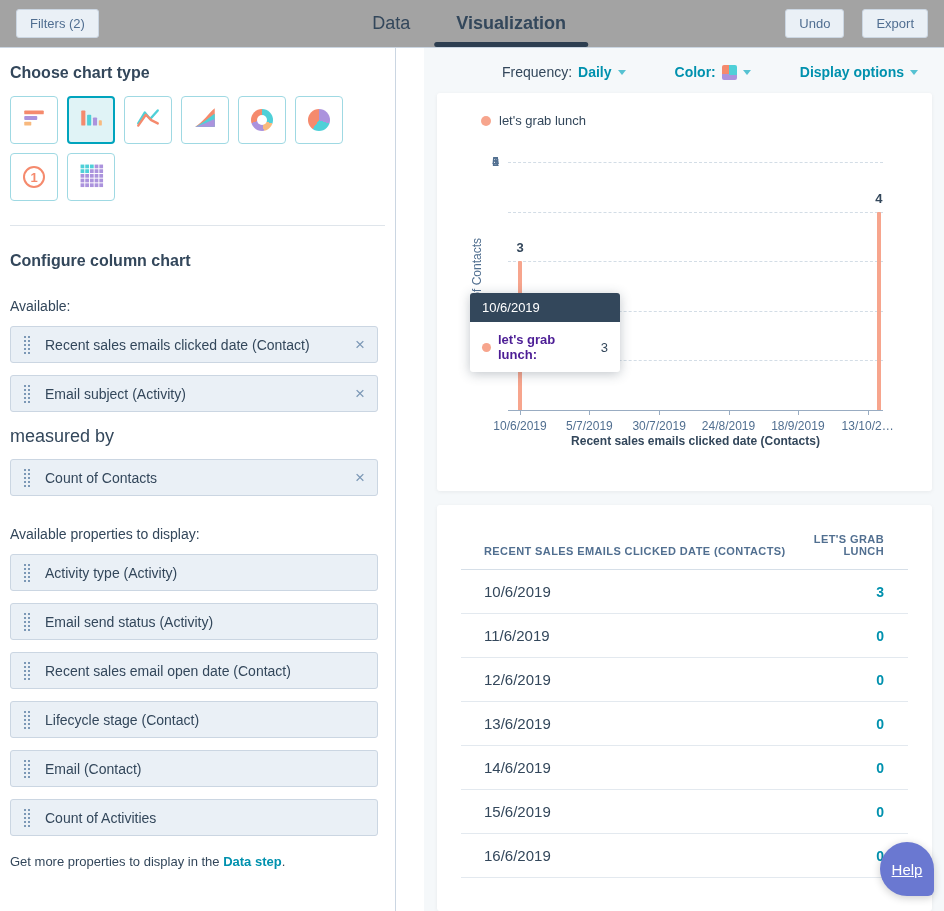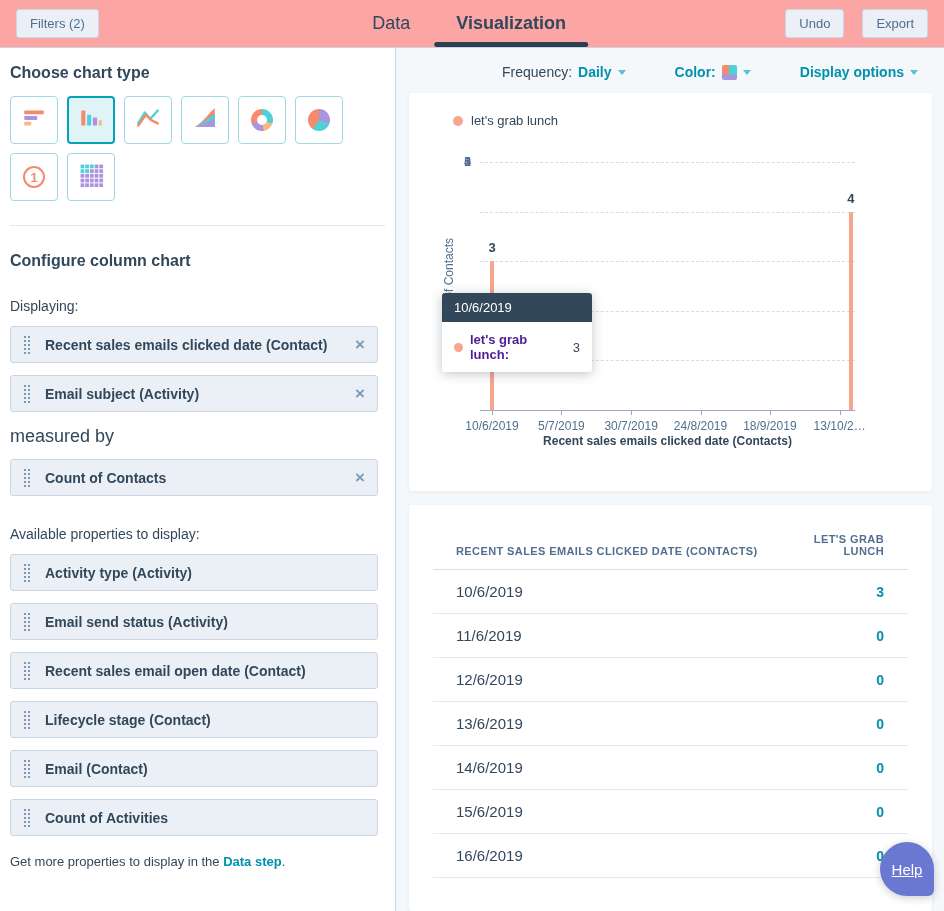--- a/index.html
+++ b/index.html
@@ -1,36 +1,36 @@
 <!DOCTYPE html>
 <html><head>
 <meta charset="utf-8">
 <style>
   * { margin:0; padding:0; box-sizing:border-box; }
   html,body { width:944px; height:911px; overflow:hidden; background:#fff;
     font-family:"Liberation Sans", sans-serif; color:#33475b; }
 
   
   .topbar { height:48px; display:flex; align-items:center; position:relative;
-    border-bottom:1px solid #cbd6e2; background:#fca5a5; z-index:4; }
+    border-bottom:1px solid #cbd6e2; background:#a3a3a3; z-index:4; }
   .hs-btn { background:#eaf0f6; border:1px solid #cbd6e2; border-radius:3px;
     color:#506e91; font-size:13px; padding:6px 13px; cursor:pointer;
     font-family:inherit; }
   .filters-btn { margin-left:16px; }
   .tabs { position:absolute; left:50%; transform:translateX(-51.5%); height:100%;
     display:flex; gap:46px; align-items:center; }
   .tab { position:relative; height:100%; display:flex; align-items:center;
     font-size:18px; color:#33475b; cursor:pointer; }
   .tab.active { font-weight:700; }
   .tab.active::after { content:""; position:absolute; left:-22px; right:-22px;
     bottom:0; height:5px; background:#2d3e50; border-radius:4px; }
   .top-actions { margin-left:auto; margin-right:16px; display:flex; gap:18px; }
 
   
-  .main { display:flex; height:863px; }
+  .main { display:flex; height:863px;gap:28px; }
   .sidebar { width:396px; min-width:396px; background:#fff; padding:16px 10px 0;
     border-right:1px solid #cbd6e2; overflow:hidden; }
   .rightpanel { flex:1; background:#f5f8fa; display:flex; flex-direction:column;
     overflow:hidden; }
 
   
   .side-heading { font-size:16px; font-weight:700; color:#33475b; }
   .ct-grid { margin-top:14px; display:flex; flex-wrap:wrap; gap:9px; width:350px; }
   .ct-btn { width:48px; height:48px; background:#fff; border:1px solid #9fd9e3;
     border-radius:4px; display:flex; align-items:center; justify-content:center;
@@ -44,21 +44,21 @@
   .kpi { width:22px; height:22px; border:2px solid #f58a6d; border-radius:50%;
     color:#f58a6d; display:flex; align-items:center; justify-content:center;
     font-size:13px; font-weight:700; }
   .side-divider { border:none; border-top:1px solid #dfe5eb; margin-top:24px; }
   .configure-heading { margin-top:26px; }
   .field-label { font-size:14px; margin-top:28px; }
   .measured-label { font-size:18px; margin-top:14px; }
   .avail-label { font-size:14px; margin-top:30px; }
   .pill { margin-top:12px; height:37px; background:#eaf0f6; border:1px solid #cbd6e2;
     border-radius:3px; display:flex; align-items:center; padding:0 12px;
-    font-size:14px; color:#33475b; cursor:grab; width:368px;font-weight:bold; }
+    font-size:14px; color:#33475b; cursor:grab; width:368px; }
   .drag-handle { width:8px; height:19px; margin-right:14px; flex:none;
     background-image:radial-gradient(circle,#7c98b6 1.1px,transparent 1.3px);
     background-size:4px 4px; cursor:grab; }
   .close-x { margin-left:auto; color:#7c98b6; font-size:17px; line-height:1;
     cursor:pointer; }
   .side-footer { margin-top:18px; font-size:13px; color:#33475b; }
   .side-footer .link { color:#0091ae; font-weight:700; cursor:pointer; }
 
   
   .controls { display:flex; justify-content:flex-end; align-items:center;
@@ -232,21 +232,21 @@
               <rect x="19.5" y="19.5" width="3.6" height="3.6" fill="#ab93dd"></rect>
           </svg>
         </span>
       </div>
     </div>
 
     <hr class="side-divider">
 
     <div class="side-heading configure-heading">Configure column chart</div>
 
-    <div class="field-label">Displaying:</div>
+    <div class="field-label">Available:</div>
 
     <div class="pill">
       <span class="drag-handle"></span>
       <span>Recent sales emails clicked date (Contact)</span>
       <span class="close-x">×</span>
     </div>
     <div class="pill">
       <span class="drag-handle"></span>
       <span>Email subject (Activity)</span>
       <span class="close-x">×</span>

